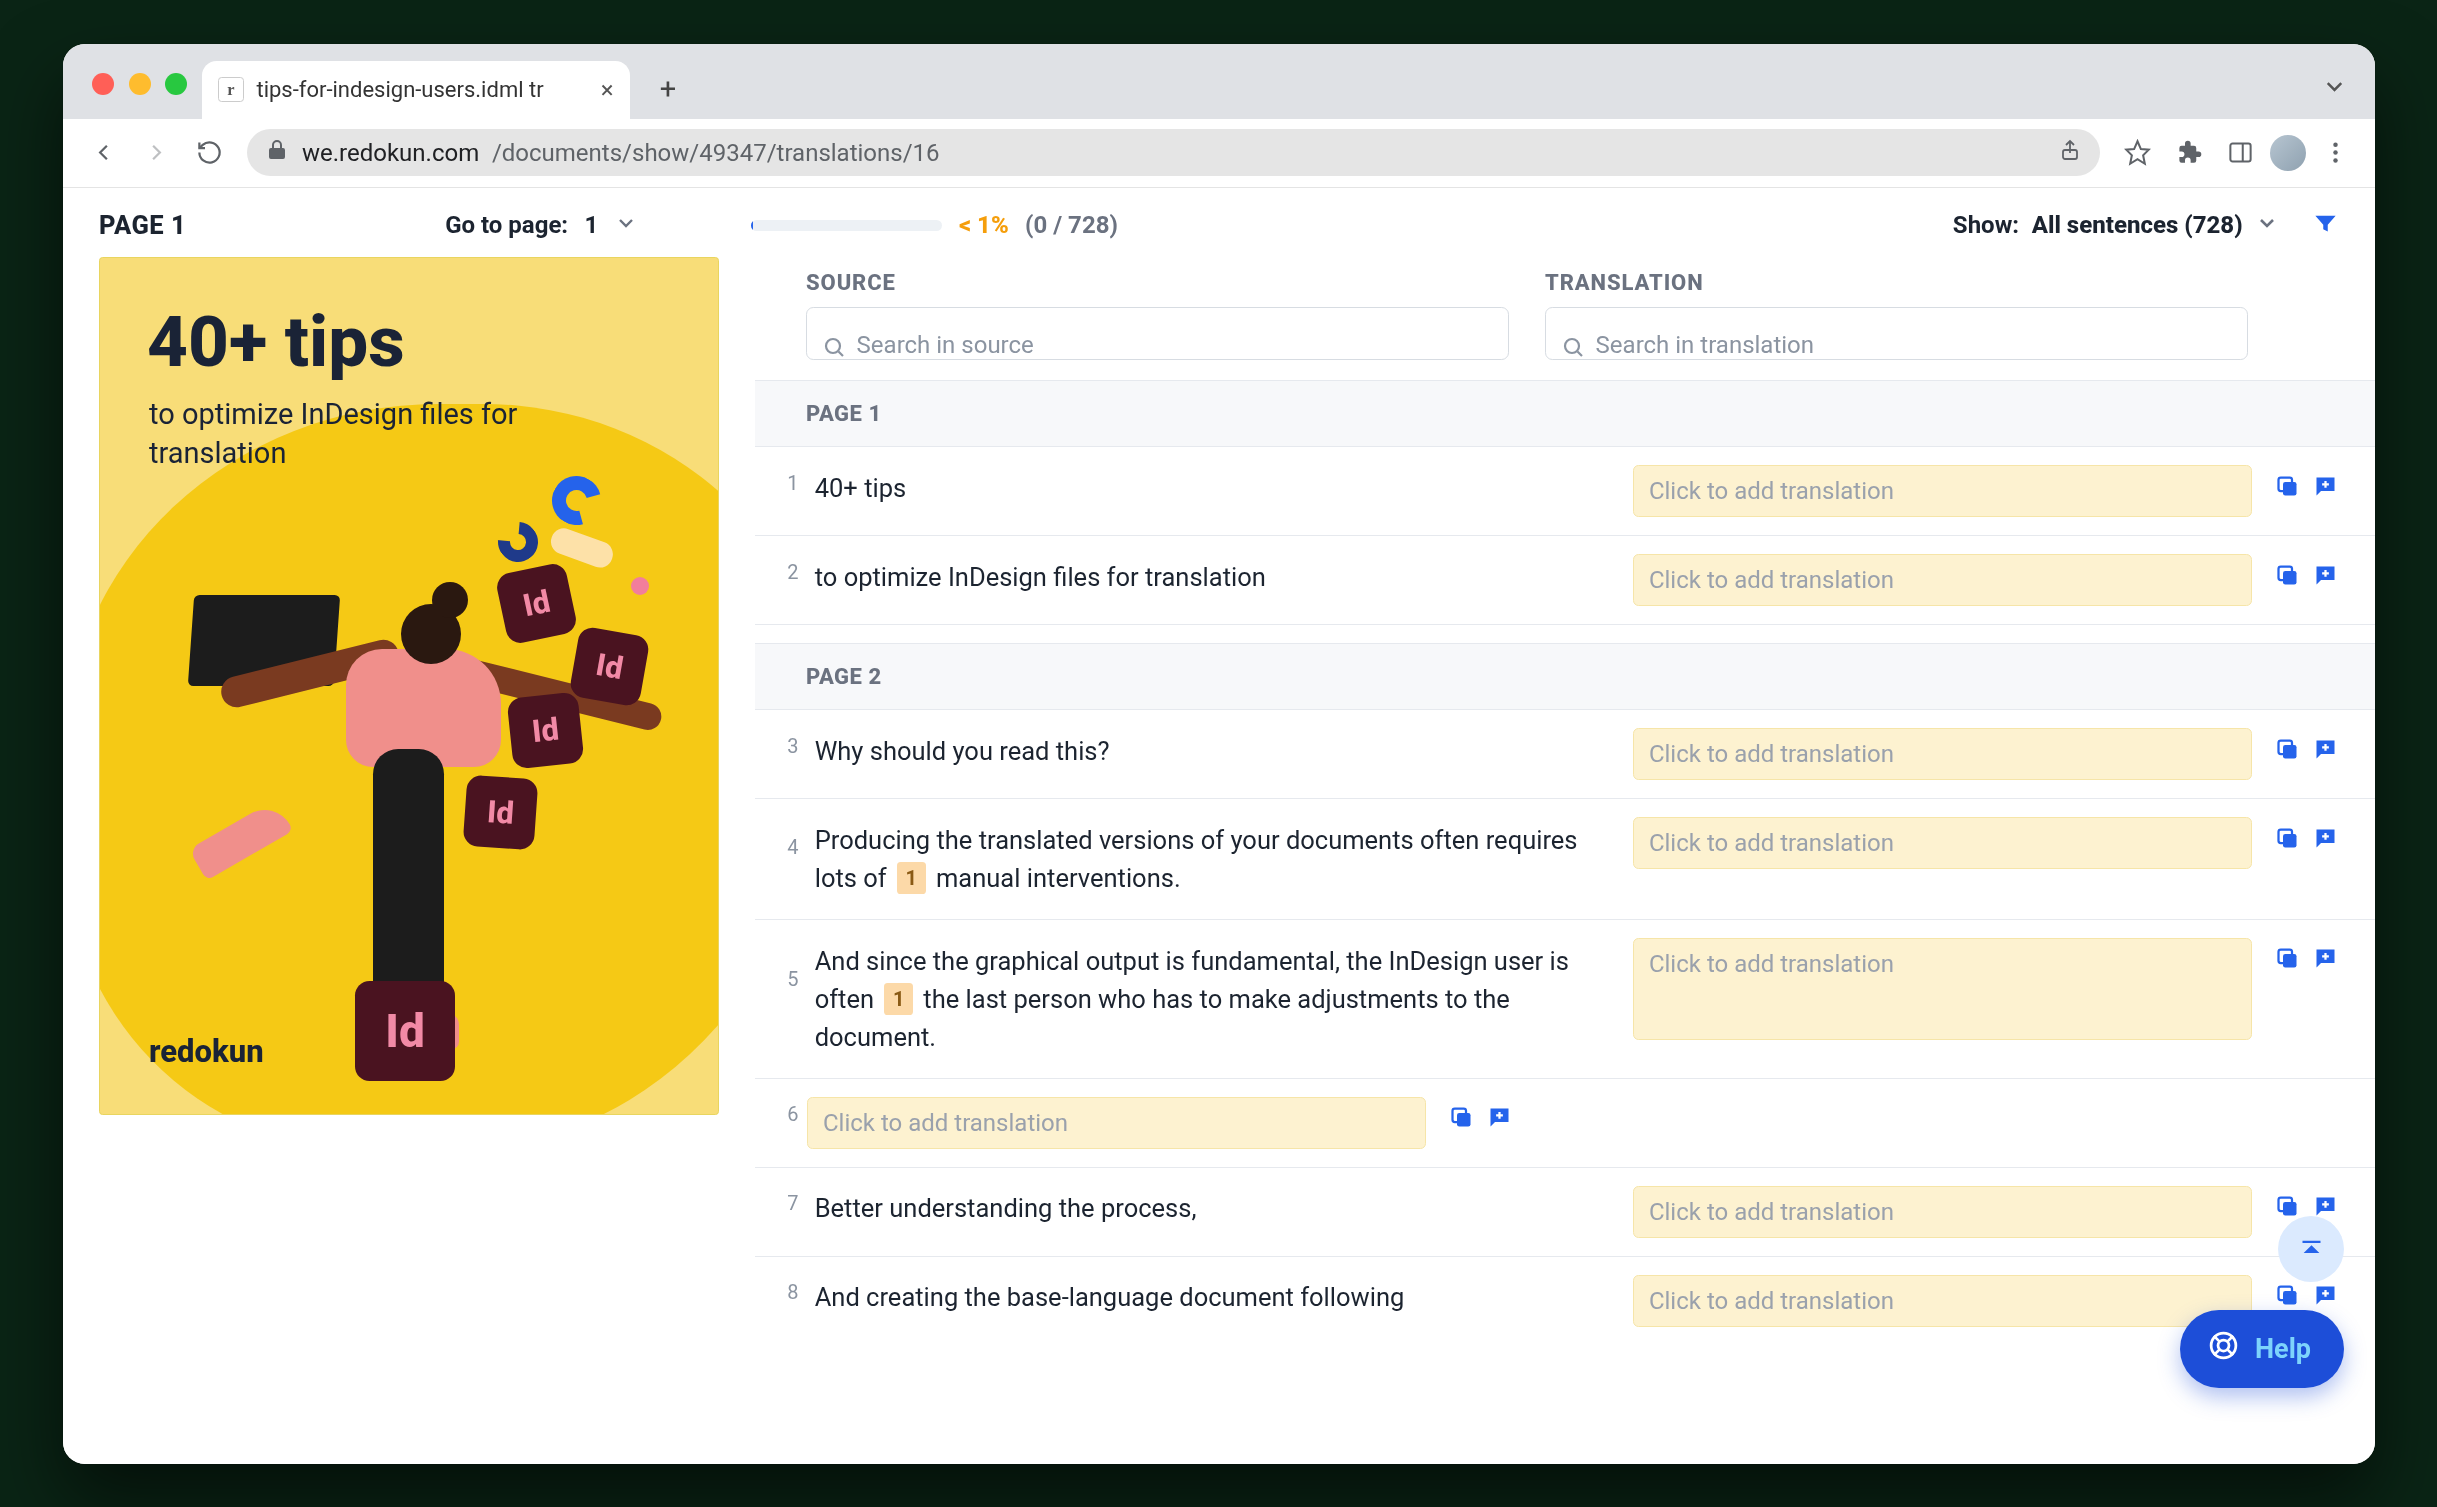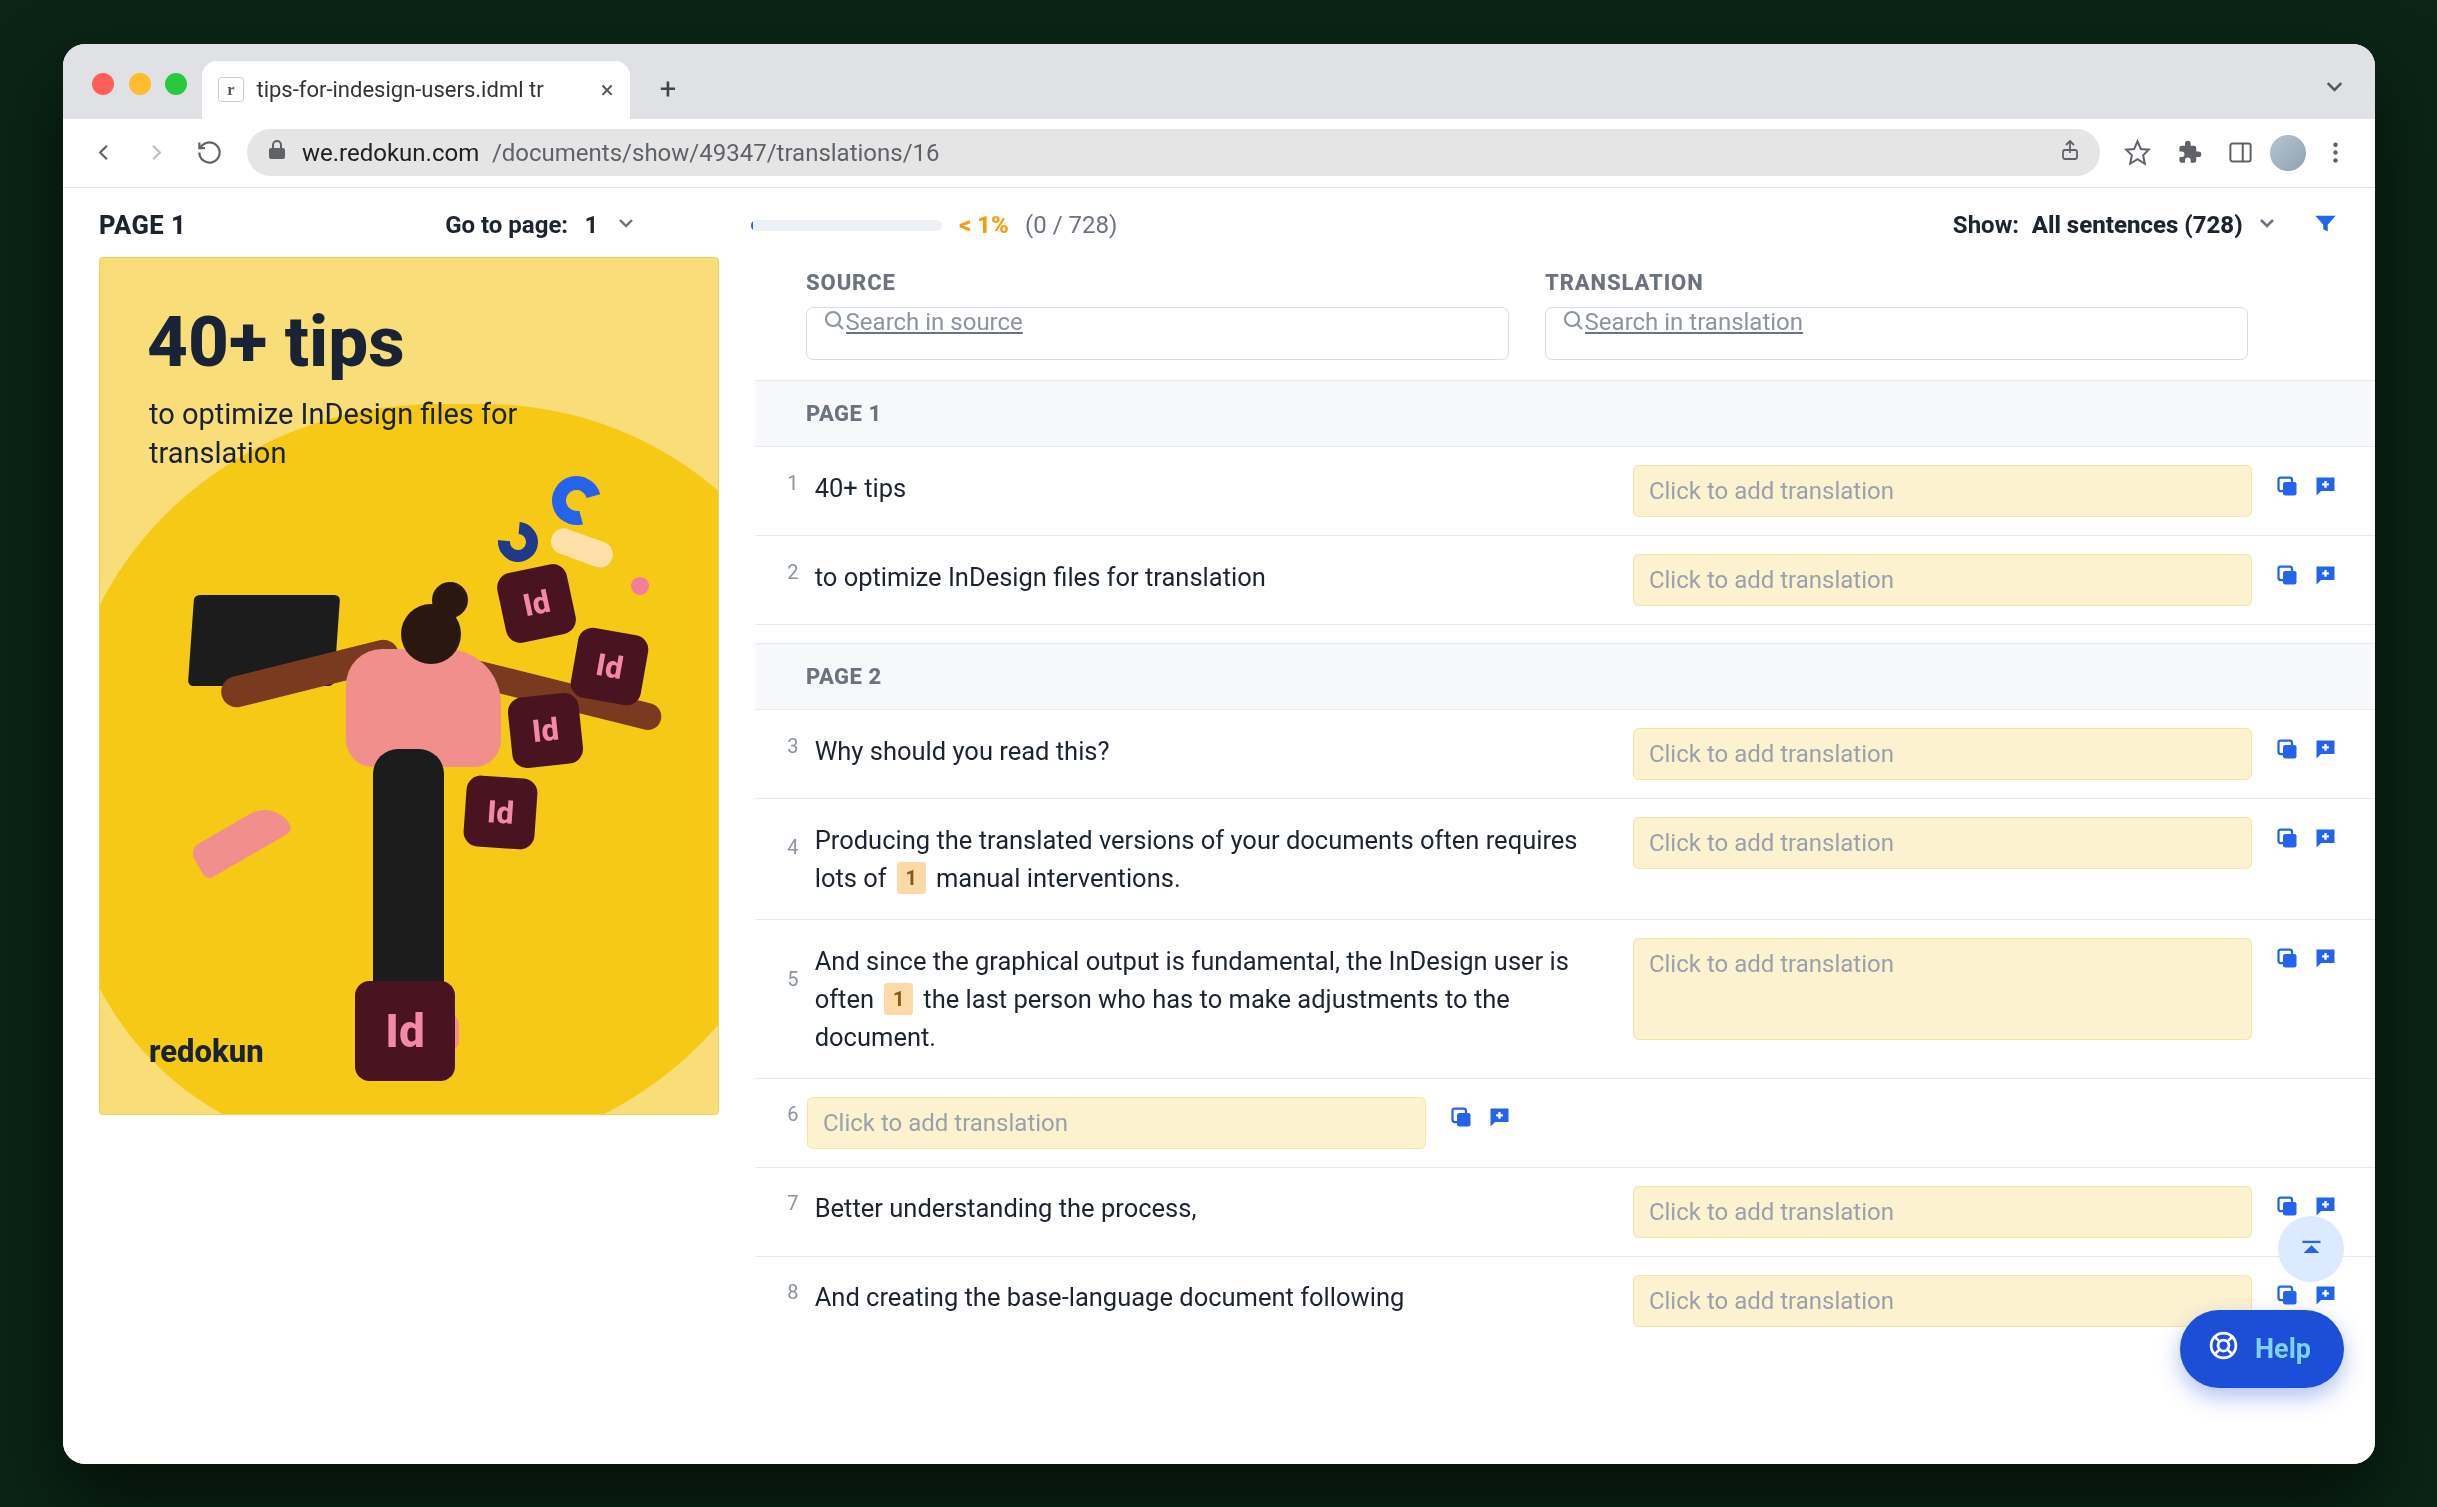--- a/index.html
+++ b/index.html
@@ -108,21 +108,21 @@
   }
   .page-indicator { font-size: 25.5px; font-weight:800; color:#1c2430; letter-spacing:0.5px; }
   .goto { display:flex; align-items:center; gap:9px; margin-left: 237px; }
   .goto-label { font-size:24px; font-weight:700; color:#1c2430; }
   .goto-num { font-size:24px; font-weight:700; color:#1c2430; padding: 0 7.3px; }
   .chev-down { color:#6b7280; }
   .progress-wrap { margin-left: 91px; display:flex; align-items:center; gap:16.4px;}
   .progress-track { width: 191px; height:11px; border-radius: 5.5px; background:#edf1f5; position:relative; overflow:hidden;}
   .progress-fill { height:100%; width:1%; background:#2563eb; border-radius:5.5px; }
   .progress-pct { font-size:24px; font-weight:800; color:#f59e0b; }
-  .progress-count { font-size:24px; font-weight:400; color:#6b7280;}
+  .progress-count { font-size:24px; font-weight:700; color:#6b7280;}
   .show-block { margin-left:auto; display:flex; align-items:center; gap:12.7px; }
   .show-label { font-size:24px; font-weight:700; color:#1c2430; }
   .show-value { font-size:24px; font-weight:800; color:#1c2430; }
   .funnel { color:#2563eb; margin-left: 20px; }
 
   
   .body-row { flex:1; display:flex; overflow:hidden; }
   .preview-col { width: 692px; padding: 0 36px 36px 36px; }
   .preview-card {
     width: 100%;
@@ -190,25 +190,25 @@
     padding: 12.7px 36px 0 51px;
     gap: 36px;
   }
   .hdr-block { flex:1; display:flex; flex-direction:column; gap:12.7px; }
   .hdr-block.trans-hdr { margin-right: 91px; }
   .hdr-title { font-size:22px; font-weight:800; color:#6b7280; letter-spacing: 0.9px;}
   .search-field {
     height: 53px;
     border:0.9px solid #d7dce2;
     border-radius:7.3px;
-    display:flex; align-items:flex-start;
+    display:flex; align-items:flex-end;
     padding: 0 14.6px;
+    gap:11px;
     color:#6b7280;
     background:#fff;
-    text-decoration:underline;
   }
   .search-field input {
     border:none; outline:none; background:transparent; font-size:24px; color:#1c2430; flex:1;
   }
   .search-field input::placeholder { color:#8b94a1; }
 
   .page-header {
     padding: 20px 36px 20px 51px;
     font-size:22px; font-weight:800; color:#6b7280;
     background:#f7f8fa;

